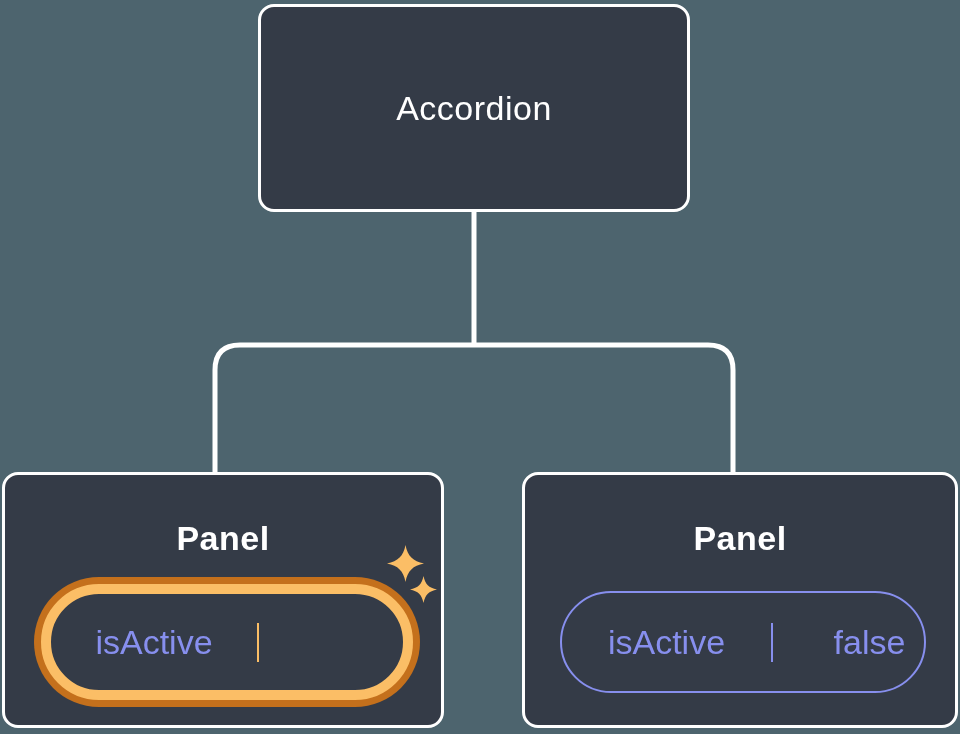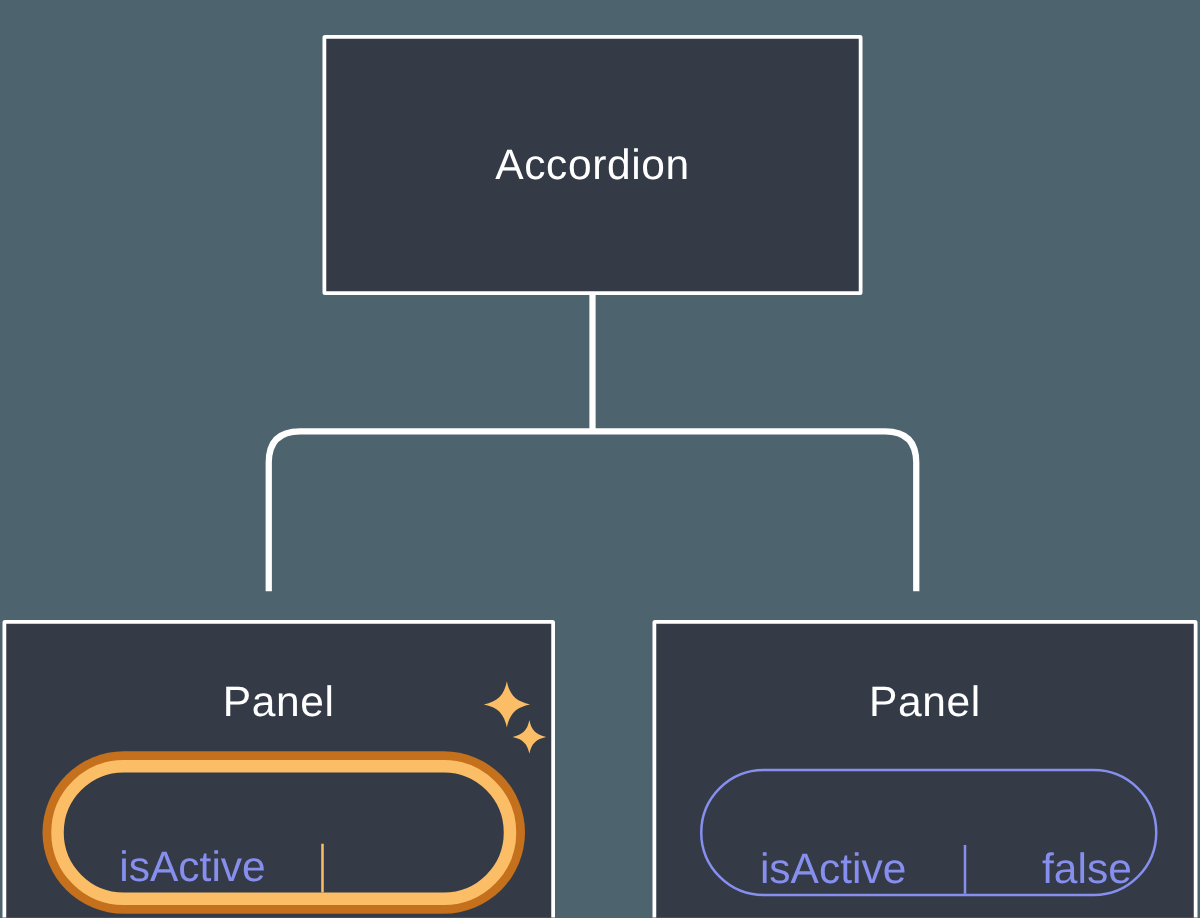--- a/index.html
+++ b/index.html
@@ -30,22 +30,21 @@
   }
   .connector path{
     stroke:var(--node-border);
     stroke-width:5;
     fill:none;
   }
   .node{
     position:absolute;
     background:var(--node-fill);
     border:3px solid var(--node-border);
-    border-radius:2px;
-    margin-top:24px;
+    border-radius:16px;
   }
   .root-node{
     left:258px;top:4px;width:432px;height:208px;
     display:flex;align-items:center;justify-content:center;
   }
   .node-title{
     color:var(--text);
     font-size:34px;
     font-weight:500;
     letter-spacing:.5px;
@@ -54,29 +53,29 @@
     top:472px;width:442px;height:256px;
   }
   .panel-left{left:2px;}
   .panel-right{left:522px;width:436px;}
   .panel-title{
     position:absolute;
     top:46px;left:0;right:0;
     text-align:center;
     color:var(--text);
     font-size:34px;
-    font-weight:400;
+    font-weight:700;
     line-height:1;
     letter-spacing:.5px;
   }
   .pill{
     position:absolute;
     border-radius:999px;
     display:flex;
-    align-items:flex-end;
+    align-items:center;
   }
   .pill-cell{
     display:flex;
     align-items:center;
     justify-content:center;
     font-size:34px;
     color:var(--purple);
   }
   .pill-active{
     left:36px;top:109px;width:372px;height:116px;

